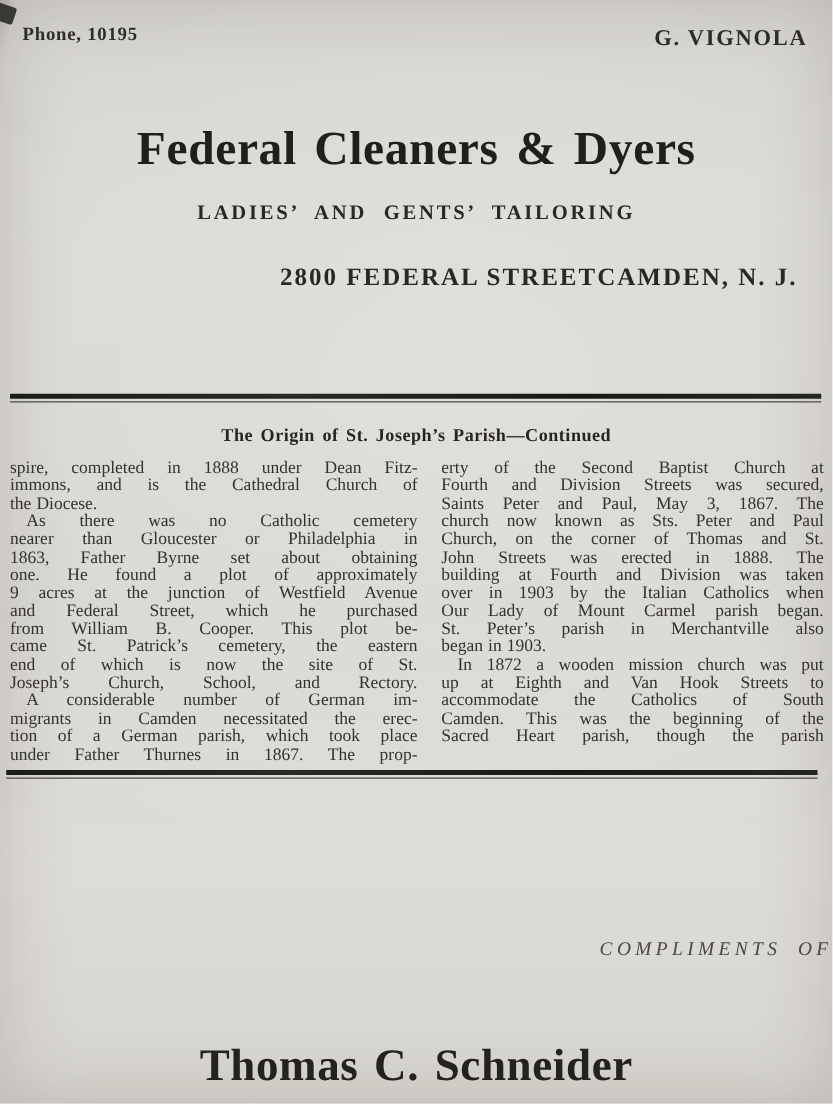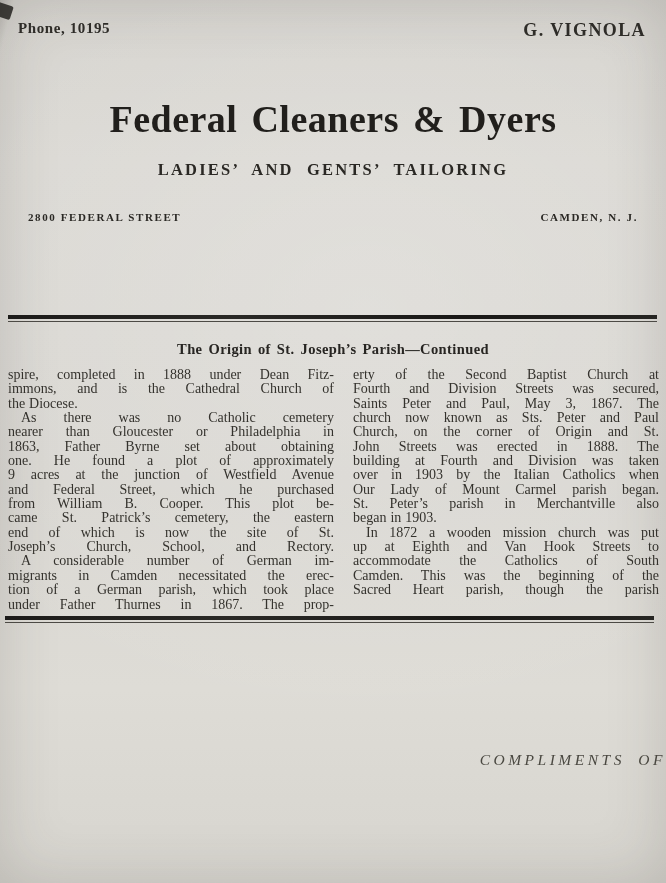--- a/index.html
+++ b/index.html
@@ -30,22 +30,22 @@
     text-align:center;font-size:38px;font-weight:bold;color:#211f1c;
     letter-spacing:.5px;word-spacing:4px;
   }
   .ad-subtitle{
     position:absolute;top:160px;left:0;width:100%;
     text-align:center;font-size:16.5px;font-weight:bold;color:#2a2824;
     letter-spacing:2.2px;word-spacing:7px;
   }
   .ad-address{
     position:absolute;top:211px;left:28px;right:28px;
-    display:flex;justify-content:space-between;
-    font-size:11px;font-weight:bold;letter-spacing:1.6px;color:#2a2824;
+    display:flex;justify-content:flex-end;
+    font-size:20px;font-weight:bold;letter-spacing:1.6px;color:#2a2824;
   }
   .rule{position:absolute;left:8px;right:9px;}
   .rule.r1{top:315px;}
   .rule.r2{top:616px;left:5px;right:12px;}
   .rule .thick{height:3.5px;background:linear-gradient(90deg,#1c1b19 0%,#2a2926 35%,#191816 70%,#262522 100%);}
   .rule .thin{height:1px;margin-top:2.5px;background:#4c4a45;}
   .article-heading{
     position:absolute;top:341px;left:0;width:100%;
     text-align:center;font-size:14.5px;font-weight:bold;color:#272522;
     letter-spacing:.4px;word-spacing:2px;
@@ -118,34 +118,35 @@
       <div class="bl ind">A considerable number of German im-</div>
       <div class="bl">migrants in Camden necessitated the erec-</div>
       <div class="bl">tion of a German parish, which took place</div>
       <div class="bl">under Father Thurnes in 1867.  The prop-</div>
     </div>
   <div class="col right">
       <div class="bl">erty of the Second Baptist Church at</div>
       <div class="bl">Fourth and Division Streets was secured,</div>
       <div class="bl">Saints Peter and Paul, May 3, 1867.  The</div>
       <div class="bl">church now known as Sts. Peter and Paul</div>
-      <div class="bl">Church, on the corner of Origin and St.</div>
+      <div class="bl">Church, on the corner of Thomas and St.</div>
       <div class="bl">John Streets was erected in 1888.  The</div>
       <div class="bl">building at Fourth and Division was taken</div>
       <div class="bl">over in 1903 by the Italian Catholics when</div>
       <div class="bl">Our Lady of Mount Carmel parish began.</div>
       <div class="bl">St. Peter’s parish in Merchantville also</div>
       <div class="bl pend">began in 1903.</div>
       <div class="bl ind">In 1872 a wooden mission church was put</div>
       <div class="bl">up at Eighth and Van Hook Streets to</div>
       <div class="bl">accommodate the Catholics of South</div>
       <div class="bl">Camden.  This was the beginning of the</div>
       <div class="bl">Sacred Heart parish, though the parish</div>
     </div>
 
   <div class="rule r2">
     <div class="thick"></div>
     <div class="thin"></div>
   </div>
 
   <div class="compliments">COMPLIMENTS OF</div>
+  <div class="sponsor-name">Thomas C. Schneider</div>
 
 </div>
 
 </body></html>

